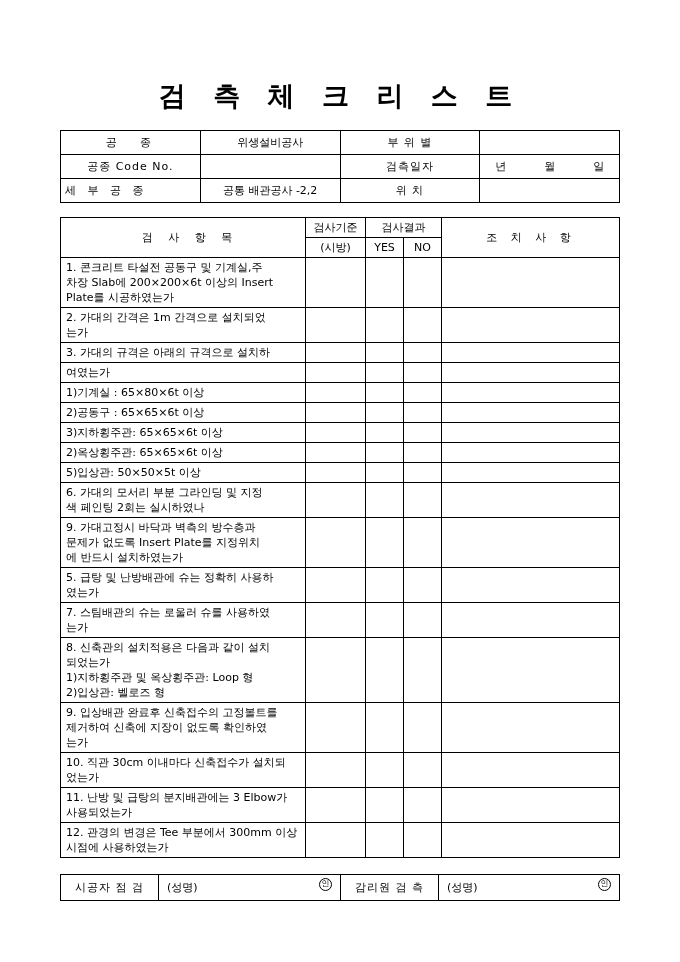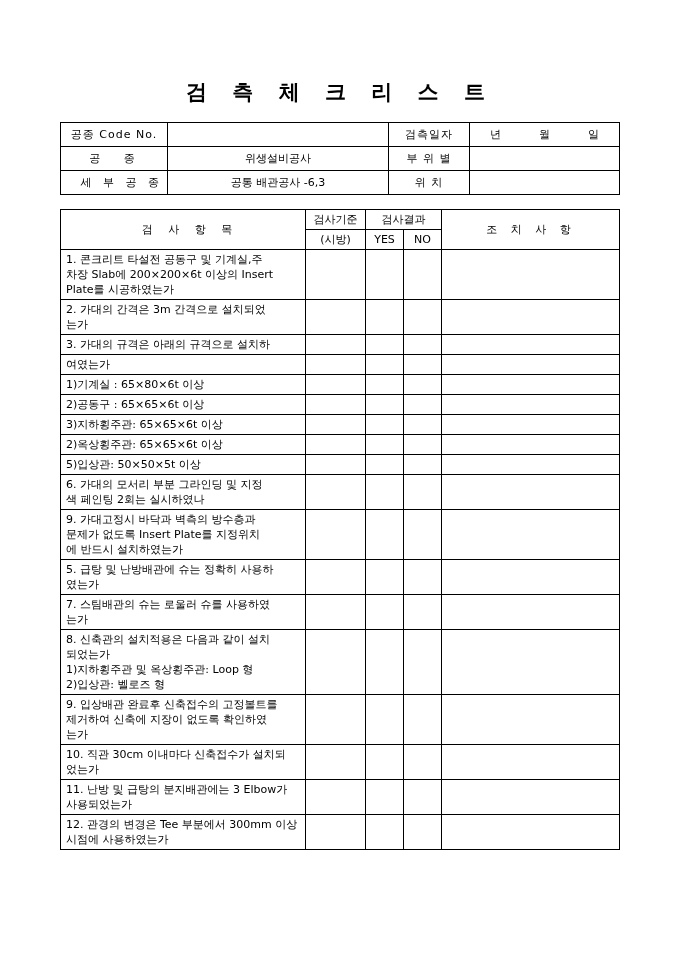--- a/index.html
+++ b/index.html
@@ -16,21 +16,21 @@
   }
   .page {
     width: 680px;
     height: 962px;
     position: relative;
     box-sizing: border-box;
     padding: 0 60px;
   }
   .doc-title {
     text-align: center;
-    font-size: 21px;
+    font-size: 27px;
     font-weight: bold;
     letter-spacing: 9px;
     margin-top: 78px;
     margin-bottom: 16px;
     font-family: "DejaVu Sans", "Liberation Sans", sans-serif;
   }
   table {
     border-collapse: collapse;
     width: 100%;
     table-layout: fixed;
@@ -52,21 +52,21 @@
   .lbl {
     text-align: center;
     letter-spacing: 1px;
   }
   .lbl-sp {
     text-align: center;
     letter-spacing: 10px;
     padding-left: 10px;
   }
   .lbl-sp2 {
-    text-align: right;
+    text-align: left;
     letter-spacing: 4px;
     padding-left: 4px;
   }
   .val-center {
     text-align: center;
   }
   .date-cell {
     text-align: center;
   }
   .date-cell span {
@@ -138,36 +138,36 @@
 </head>
 <body>
 
 <div class="page">
 
   <div class="doc-title">검 측 체 크 리 스 트</div>
 
   <table class="info-table">
     <tbody>
       <tr>
+        <td class="lbl-sp">공        종</td>
+        <td class="val-center">위생설비공사</td>
+        <td class="lbl">부 위 별</td>
+        <td></td>
+      </tr>
+      <tr>
         <td class="lbl" style="width:98px">공종 Code No.</td>
         <td style="width:212px"></td>
         <td class="lbl" style="width:72px">검측일자</td>
         <td class="date-cell">
           <span class="d1">년</span><span class="d2">월</span><span>일</span>
         </td>
       </tr>
       <tr>
-        <td class="lbl-sp">공        종</td>
-        <td class="val-center">위생설비공사</td>
-        <td class="lbl">부 위 별</td>
-        <td></td>
-      </tr>
-      <tr>
         <td class="lbl-sp2">세  부  공  종</td>
-        <td class="val-center">공통 배관공사 -6,3</td>
+        <td class="val-center">공통 배관공사 -2,2</td>
         <td class="lbl">위      치</td>
         <td></td>
       </tr>
     </tbody>
   </table>
 
   <table class="check-table">
     <colgroup>
       <col style="width:245px">
       <col style="width:60px">
@@ -192,21 +192,21 @@
         <tr>
           <td class="item-cell">1. 콘크리트 타설전 공동구 및 기계실,주
    차장 Slab에 200×200×6t 이상의 Insert
    Plate를 시공하였는가</td>
           <td class="blank">&nbsp;</td>
           <td class="blank">&nbsp;</td>
           <td class="blank">&nbsp;</td>
           <td class="blank">&nbsp;</td>
         </tr>
         <tr>
-          <td class="item-cell">2. 가대의 간격은 3m 간격으로 설치되었
+          <td class="item-cell">2. 가대의 간격은 1m 간격으로 설치되었
    는가</td>
           <td class="blank">&nbsp;</td>
           <td class="blank">&nbsp;</td>
           <td class="blank">&nbsp;</td>
           <td class="blank">&nbsp;</td>
         </tr>
         <tr>
           <td class="item-cell">3. 가대의 규격은 아래의 규격으로 설치하</td>
           <td class="blank">&nbsp;</td>
           <td class="blank">&nbsp;</td>
@@ -335,16 +335,28 @@
   </table>
 
   <table class="sign-table">
     <colgroup>
       <col style="width:98px">
       <col style="width:182px">
       <col style="width:98px">
       <col>
     </colgroup>
     <tbody>
+      <tr>
+        <td class="sign-label">시공자 점 검</td>
+        <td class="sign-name">
+          <span>(성명)</span>
+          <span class="seal">인</span>
+        </td>
+        <td class="sign-label">감리원 검 측</td>
+        <td class="sign-name">
+          <span>(성명)</span>
+          <span class="seal">인</span>
+        </td>
+      </tr>
     </tbody>
   </table>
 
 </div>
 
 </body></html>

